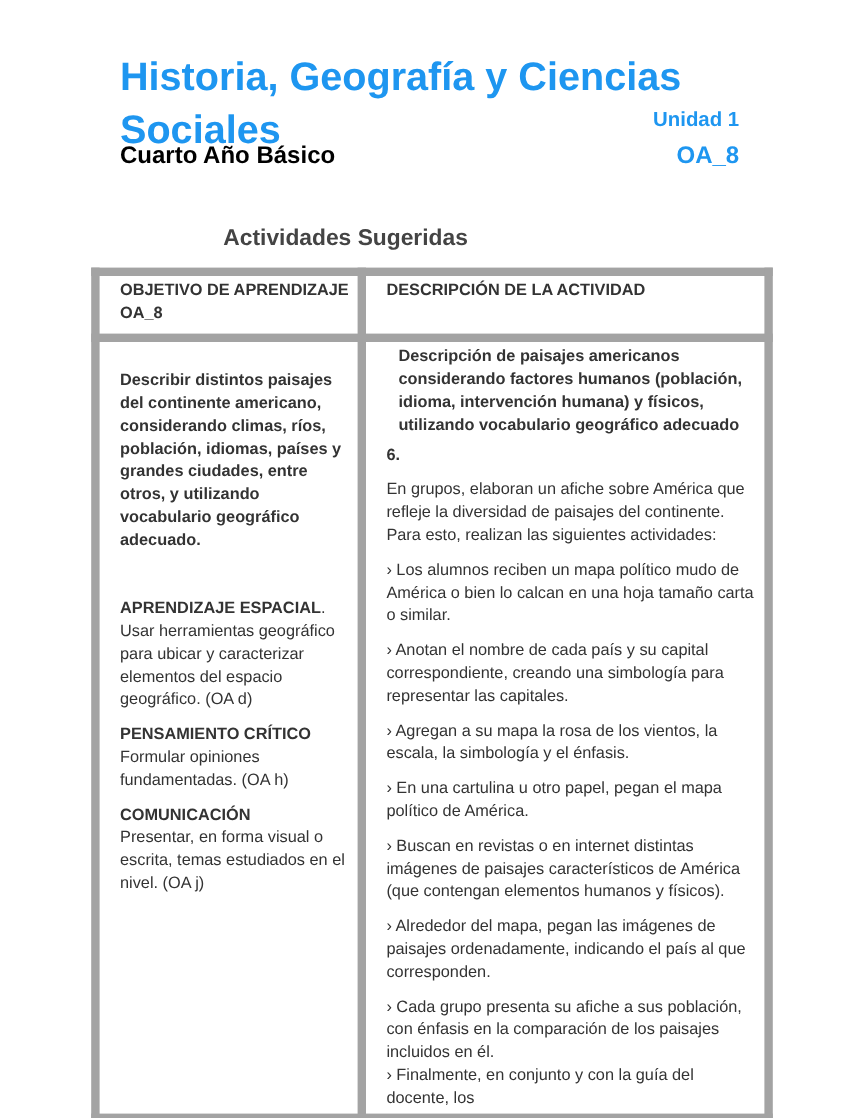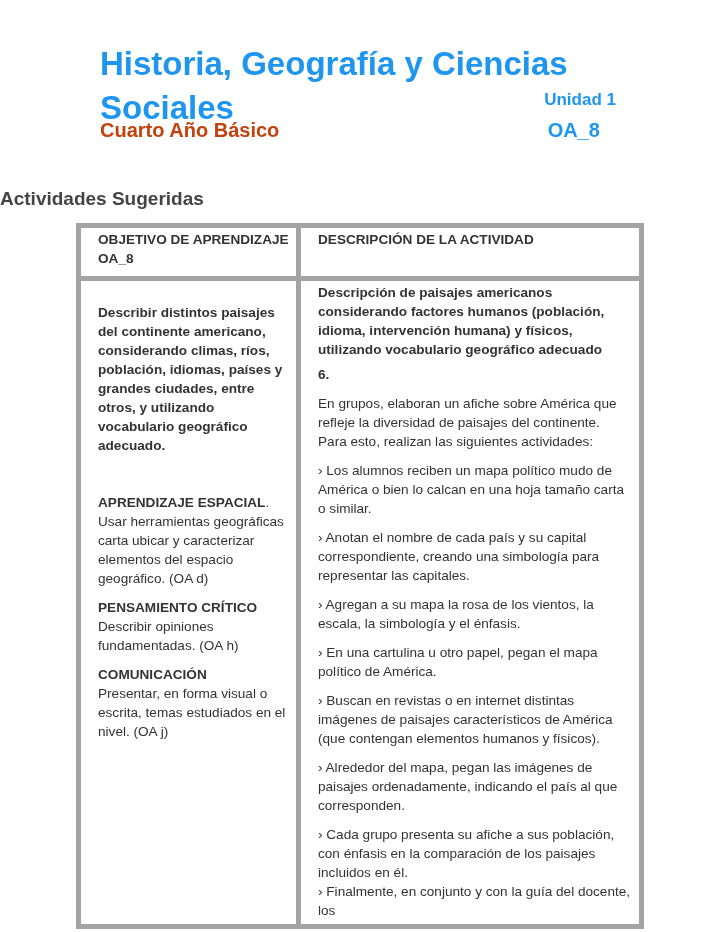--- a/index.html
+++ b/index.html
@@ -1,27 +1,27 @@
 <!DOCTYPE html>
 <html><head>
 <meta charset="utf-8">
 <style>
   html, body { margin: 0; padding: 0; background: #ffffff; }
   body { width: 720px; height: 932px; position: relative; overflow: hidden;
          font-family: "Liberation Sans", sans-serif; color: #333333; }
   .title-main { position: absolute; left: 100px; top: 42px; font-size: 33px; font-weight: bold;
                 line-height: 44px; color: #1E96F0; width: 520px; }
   .unit { position: absolute; right: 104px; top: 90px; font-size: 17px; font-weight: bold; color: #1E96F0; }
-  .grade { position: absolute; left: 100px; top: 119px; font-size: 20px; font-weight: bold; color: #c2410c; }
-  .oa { position: absolute; right: 120px; top: 119px; font-size: 20px; font-weight: bold; color: #1E96F0; }
-  .section-title { position: absolute; left: 0; width: 576px; top: 188px; 
+  .grade { position: absolute; left: 100px; top: 119px; font-size: 20px; font-weight: bold; color: #000000; }
+  .oa { position: absolute; right: 104px; top: 119px; font-size: 20px; font-weight: bold; color: #1E96F0; }
+  .section-title { position: absolute; left: 0; width: 576px; top: 188px; text-align: center;
                    font-size: 19px; font-weight: bold; color: #444444; }
   table.act { position: absolute; left: 76px; top: 223px; width: 568px; border-collapse: collapse;
               font-size: 13.6px; line-height: 19px; table-layout: fixed; }
-  table.act td, table.act th { border: 5px solid #a3a3a3; vertical-align: top; padding: 2px 7px 4px 17px; }
+  table.act td, table.act th { border: 7px solid #a3a3a3; vertical-align: top; padding: 2px 7px 4px 17px; }
   table.act th { font-weight: bold; text-align: left; color: #333333; height: 42px; }
   table.act th.center { text-align: left; }
   .col1 { width: 191px; }
   .bold { font-weight: bold; }
   .p { margin: 0 0 10px 0; }
   .skill { margin: 0 0 10px 0; }
   .body-row td { height: 565px; }
   .last { margin: 0; }
 </style>
 </head>
@@ -36,32 +36,32 @@
 
 <table class="act">
   <tbody>
       <tr>
     <th class="col1">OBJETIVO DE APRENDIZAJE OA_8</th>
     <th class="center">DESCRIPCIÓN DE LA ACTIVIDAD</th>
   </tr>
   <tr class="body-row">
     <td>
       <div class="bold" style="margin-bottom:38px;margin-top:20px;">Describir distintos paisajes del continente americano, considerando climas, ríos, población, idiomas, países y grandes ciudades, entre otros, y utilizando vocabulario geográfico adecuado.</div>
-      <div class="skill"><span class="bold">APRENDIZAJE ESPACIAL</span><span>. Usar herramientas geográficas carta ubicar y caracterizar elementos del espacio geográfico. (OA d)</span></div>
+      <div class="skill"><span class="bold">APRENDIZAJE ESPACIAL</span><span>. Usar herramientas geográfico para ubicar y caracterizar elementos del espacio geográfico. (OA d)</span></div>
       <div class="skill">
             <div class="bold">PENSAMIENTO CRÍTICO</div>
-            <div>Describir opiniones fundamentadas. (OA h)</div>
+            <div>Formular opiniones fundamentadas. (OA h)</div>
           </div>
       <div class="skill">
             <div class="bold">COMUNICACIÓN</div>
             <div>Presentar, en forma visual o escrita, temas estudiados en el nivel. (OA j)</div>
           </div>
     </td>
     <td>
-      <div class="bold p" style="margin-bottom:6px;">Descripción de paisajes americanos considerando factores humanos (población, idioma, intervención humana) y físicos, utilizando vocabulario geográfico adecuado</div>
+      <div class="bold p" style="margin-bottom:6px;margin-left:10px;">Descripción de paisajes americanos considerando factores humanos (población, idioma, intervención humana) y físicos, utilizando vocabulario geográfico adecuado</div>
       <div class="bold p">6.</div>
       <div class="p">En grupos, elaboran un afiche sobre América que refleje la diversidad de paisajes del continente. Para esto, realizan las siguientes actividades:</div>
       <div class="p">› Los alumnos reciben un mapa político mudo de América o bien lo calcan en una hoja tamaño carta o similar.</div>
       <div class="p">› Anotan el nombre de cada país y su capital correspondiente, creando una simbología para representar las capitales.</div>
       <div class="p">› Agregan a su mapa la rosa de los vientos, la escala, la simbología y el énfasis.</div>
       <div class="p">› En una cartulina u otro papel, pegan el mapa político de América.</div>
       <div class="p">› Buscan en revistas o en internet distintas imágenes de paisajes característicos de América (que contengan elementos humanos y físicos).</div>
       <div class="p">› Alrededor del mapa, pegan las imágenes de paisajes ordenadamente, indicando el país al que corresponden.</div>
       <div class="last">› Cada grupo presenta su afiche a sus población, con énfasis en la comparación de los paisajes incluidos en él.</div>
       <div class="last">› Finalmente, en conjunto y con la guía del docente, los</div>

